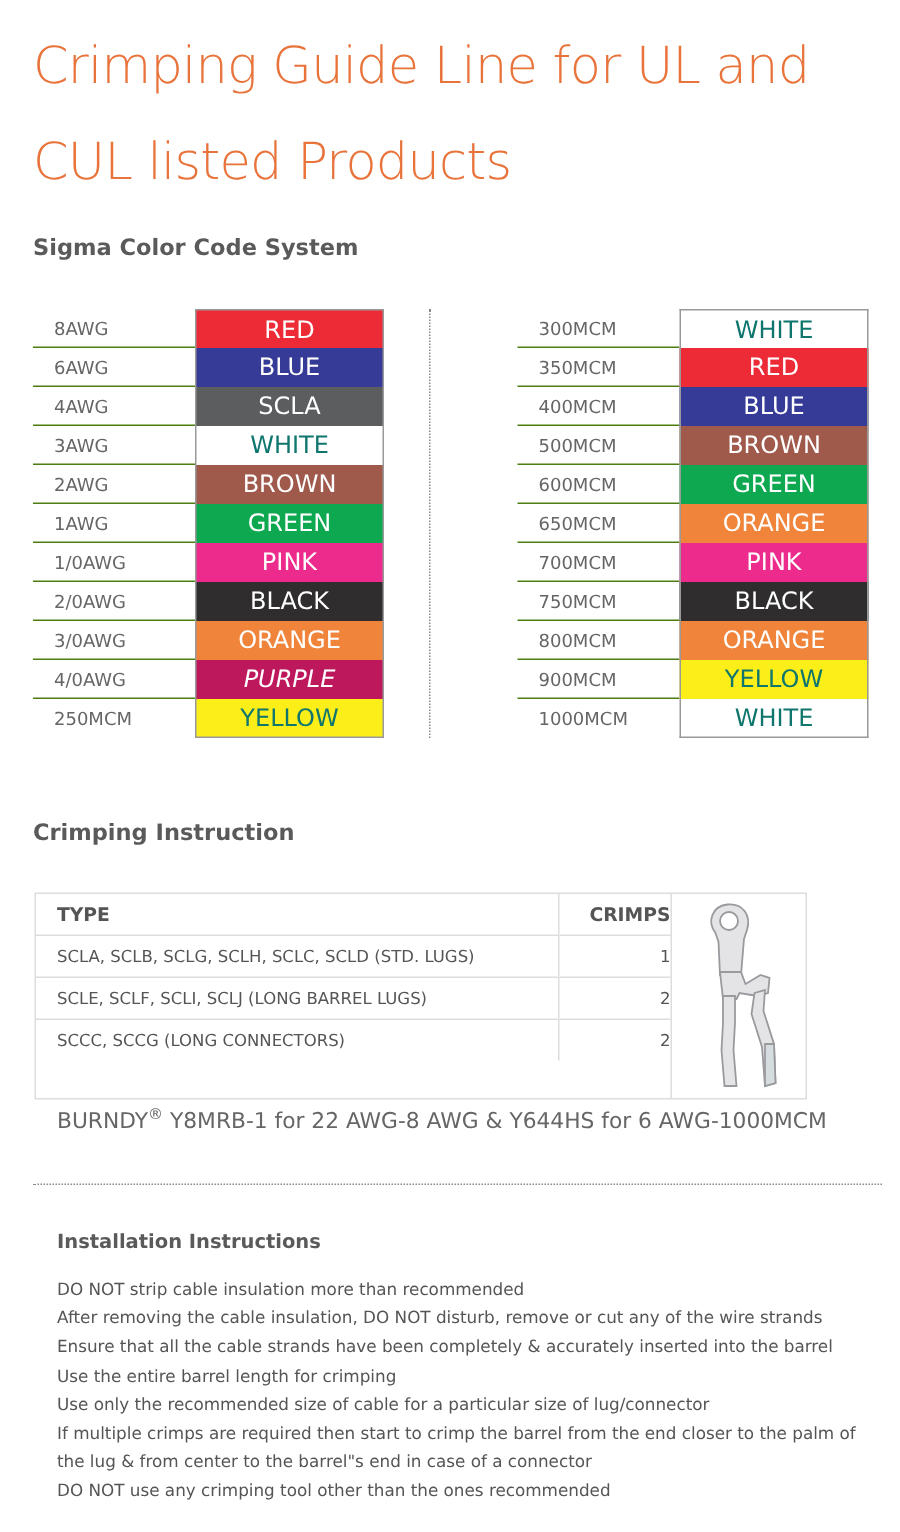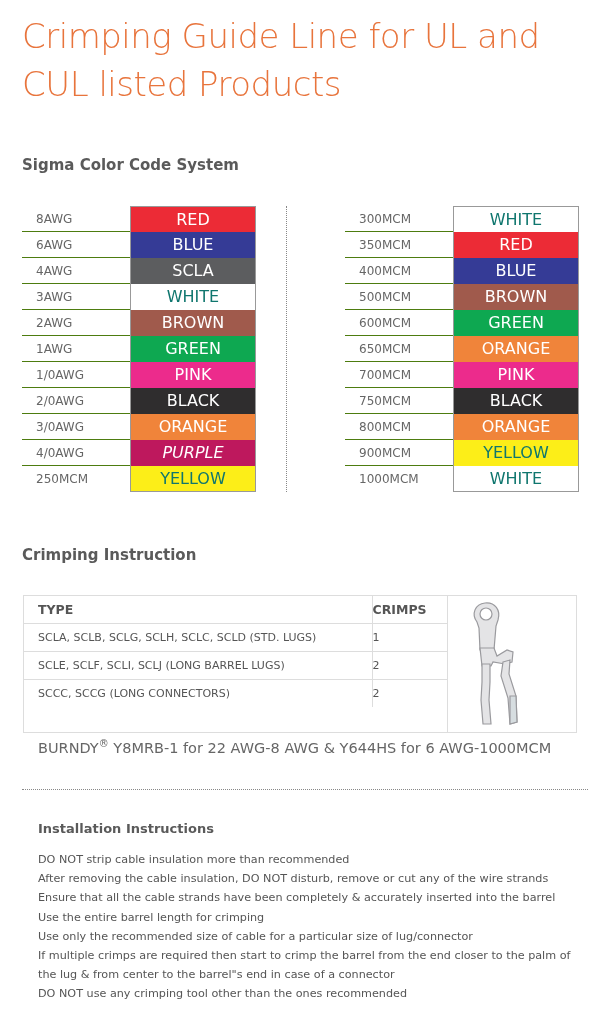--- a/index.html
+++ b/index.html
@@ -2,21 +2,21 @@
 <html><head>
 <meta charset="utf-8">
 <style>
   * { box-sizing: border-box; margin: 0; padding: 0; }
   html, body { width: 600px; height: 1021px; background: #ffffff; overflow: hidden; }
   body { font-family: "DejaVu Sans", sans-serif; color: #555; position: relative; }
 
   .title {
     position: absolute; left: 22px; top: 12px; width: 560px;
     font-family: "DejaVu Sans", sans-serif; font-weight: 300;
-    font-size: 34px; line-height: 48px; color: #e8743c; letter-spacing: -0.5px;
+    font-size: 34px; line-height: 64px; color: #e8743c; letter-spacing: -0.5px;
   }
   .section-heading {
     position: absolute; left: 22px; font-weight: bold; font-size: 15px; color: #5a5a5a;
   }
   #h-sigma { top: 156px; }
   #h-crimp { top: 546px; }
 
   .cc-table { position: absolute; top: 206px; }
   #cc-left { left: 22px; }
   #cc-right { left: 345px; }
@@ -33,30 +33,30 @@
   .cc-row:first-child .swatch { border-top: 1px solid #999; }
   .cc-row:last-child .swatch { border-bottom: 1px solid #999; }
   .cc-row .swatch.dark-text { color: #0f766e; }
 
   .v-divider {
     position: absolute; left: 286px; top: 206px; height: 286px;
     border-left: 1px dotted #888;
   }
 
   .crimp-wrap {
-    position: absolute; left: 23px; top: 595px; width: 554px; height: 138px;
+    position: absolute; left: 23px; top: 595px; width: 515px; height: 138px;
     border: 1px solid #ddd;
   }
   .crimp-table { position: absolute; left: 0; top: 0; width: 423px; border-collapse: collapse; }
   .crimp-table th, .crimp-table td {
     border-bottom: 1px solid #ddd; height: 28px; font-size: 11px; color: #555; text-align: left; padding-left: 14px;
   }
   .crimp-table th { font-weight: bold; font-size: 12.5px; color: #555; height: 27px; }
   .crimp-table tr:last-child td { border-bottom: none; }
-  .crimp-table .c-col { width: 75px; text-align: left; padding-left: 0; border-left: 1px solid #ddd; }
+  .crimp-table .c-col { width: 75px; text-align: right; padding-left: 0; border-left: 1px solid #ddd; }
   .tool-cell {
     position: absolute; left: 423px; top: 0; width: 91px; height: 136px; border-left: 1px solid #ddd;
     display: flex; align-items: center; justify-content: center;
   }
 
   .burndy {
     position: absolute; left: 38px; top: 738px; font-size: 14.5px; color: #666; white-space: nowrap;
   }
   .burndy sup { font-size: 10px; }
 

